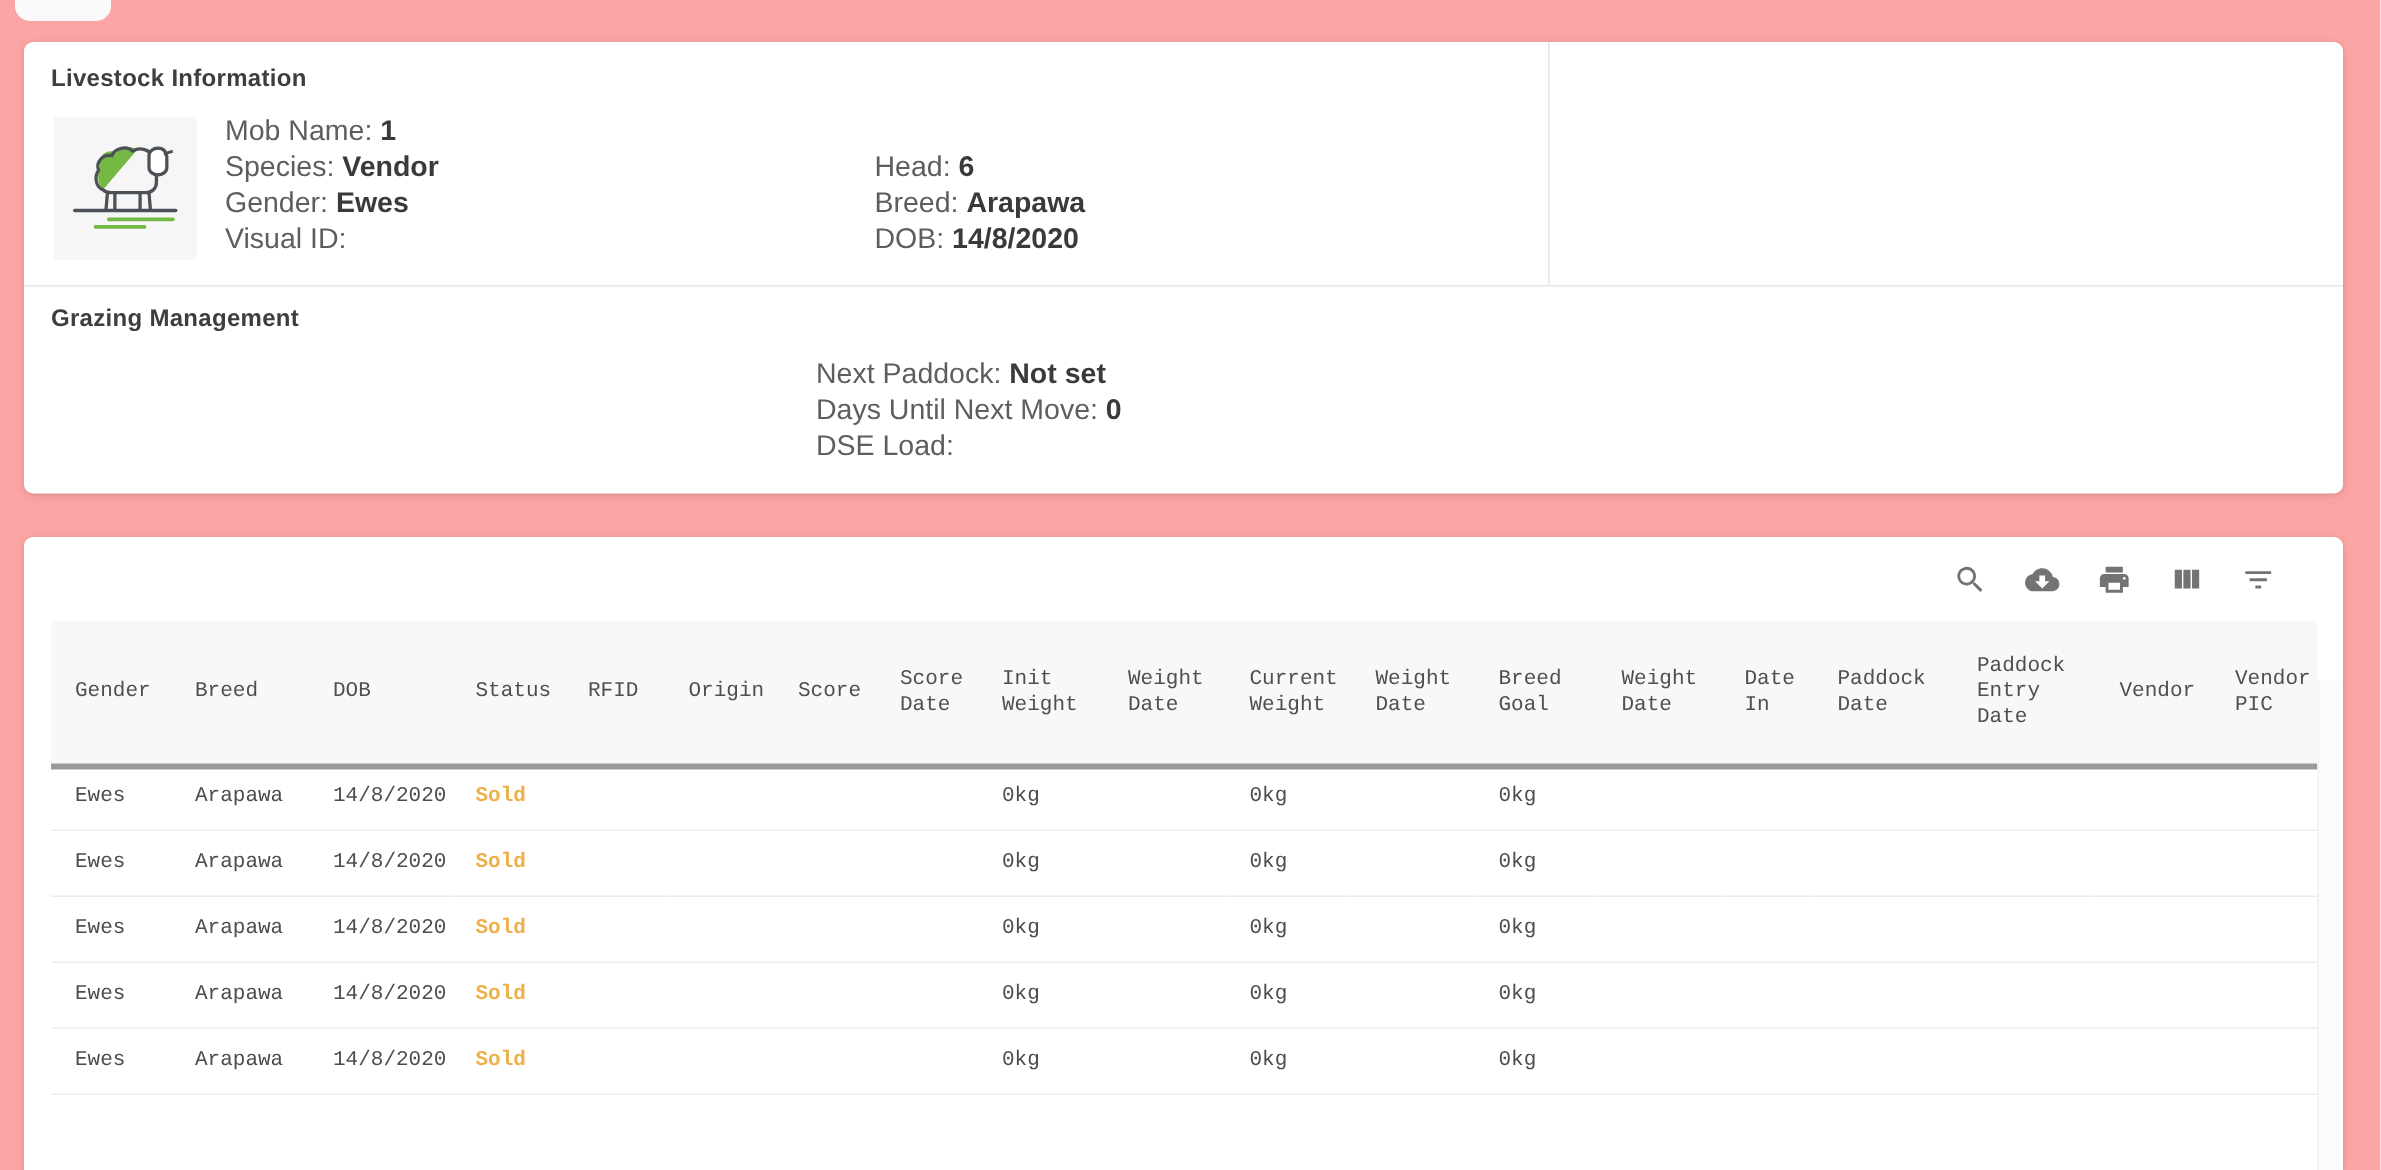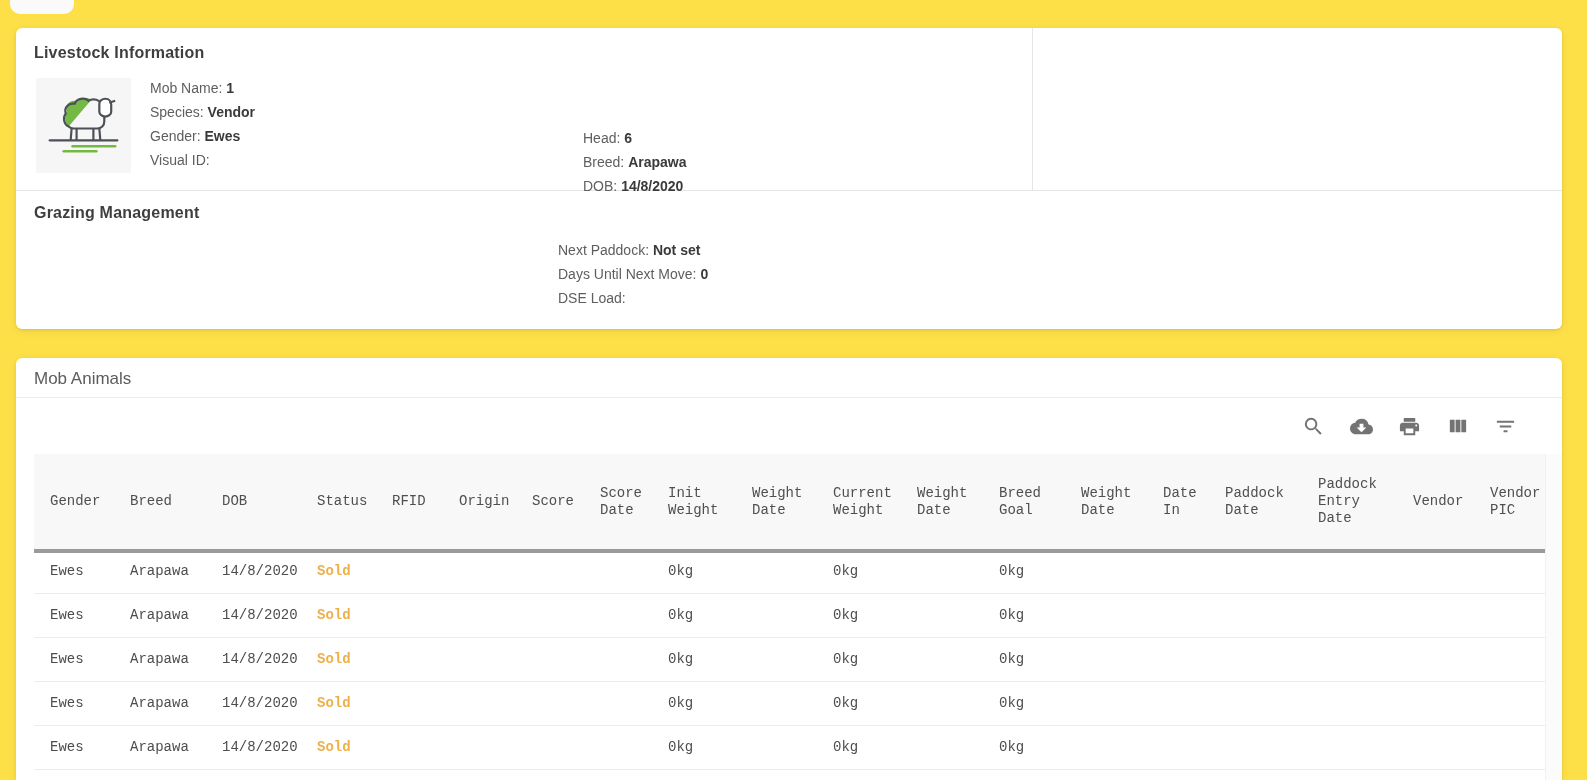--- a/index.html
+++ b/index.html
@@ -1,44 +1,44 @@
 <!DOCTYPE html>
 <html><head>
 <meta charset="utf-8">
 <style>
   * { margin:0; padding:0; box-sizing:border-box; }
   body { background:#f1f1f1; font-family:"Liberation Sans", sans-serif; }
-  .page { position:relative; width:1587px; height:780px; overflow:hidden; background:#fde047; }
+  .page { position:relative; width:1587px; height:780px; overflow:hidden; background:#fca5a5; }
 
   .top-blob { position:absolute; left:10px; top:-18px; width:64px; height:32px; background:#fafafa; border-radius:10px; }
 
   .card { position:absolute; background:#fff; border-radius:6px;
           box-shadow:0 1px 3px rgba(0,0,0,0.10), 0 2px 10px rgba(0,0,0,0.06); }
   #card-info  { left:16px; top:28px;  width:1546px; height:301px; }
   #card-table { left:16px; top:358px; width:1546px; height:422px; border-radius:6px 6px 0 0; overflow:hidden; }
 
   .info-top { display:flex; height:163px; border-bottom:1px solid #e6e6e6; }
   .pane-livestock { position:relative; width:1017px; border-right:1px solid #e6e6e6; }
   .pane-vaccines  { position:relative; flex:1; }
   .section-title  { position:absolute; left:18px; top:16px; font-size:16px; font-weight:700; color:#3e3e3e; letter-spacing:.2px; }
 
   .icon-box { position:absolute; left:20px; top:50px; width:95px; height:95px; background:#f6f6f6;
               display:flex; align-items:center; justify-content:center; }
 
-  .fields { font-size:14px; color:#5e5e5e; }
+  .fields { font-size:19px; color:#5e5e5e; }
   .fields div { line-height:24px; }
   .fields b { color:#3a3a3a; font-weight:700; }
   .fields-col1 { position:absolute; left:134px; top:48px; }
-  .fields-col2 { position:absolute; left:567px; top:72px;margin-top:26px; }
+  .fields-col2 { position:absolute; left:567px; top:72px; }
   .vacc-fields { position:absolute; left:18px;  top:48px; }
 
   .grazing { position:relative; height:137px;padding-left:40px; }
   .graz-title { position:absolute; left:18px; top:13px; font-size:16px; font-weight:700; color:#3e3e3e; letter-spacing:.2px; }
   .graz-col1 { position:absolute; left:18px;  top:47px; }
-  .graz-col2 { position:absolute; left:542px; top:47px; }
+  .graz-col2 { position:absolute; left:528px; top:47px; }
 
   .card2-header { height:40px; border-bottom:1px solid #ececec; padding:11px 0 0 18px;
                   font-size:17px; color:#5c5c5c; }
   .toolbar { height:56px; display:flex; justify-content:flex-end; align-items:center; padding-right:33px; }
   .tool-btn { width:48px; height:48px; border:none; background:transparent; border-radius:50%;
               display:flex; align-items:center; justify-content:center; cursor:pointer; }
   .tool-btn svg { width:23px; height:23px; fill:#737373; }
 
   .table-wrap { position:relative; margin-left:18px; width:1511px; }
   table { border-collapse:collapse; table-layout:fixed; width:1511px;font-family:Liberation Mono, monospace; }
@@ -95,21 +95,20 @@
       <div class="graz-title">Grazing Management</div>
       <div class="fields graz-col2">
         <div><span>Next Paddock:</span> <b>Not set</b></div>
         <div><span>Days Until Next Move:</span> <b>0</b></div>
         <div><span>DSE Load:</span> <b></b></div>
       </div>
     </div>
   </div>
 
   <div class="card" id="card-table">
-    <div class="card2-header">Mob Animals</div>
 
     <div class="toolbar">
       <button class="tool-btn">
         <svg viewBox="0 0 24 24">
             <path d="M15.5 14h-.79l-.28-.27a6.5 6.5 0 1 0-.7.7l.27.28v.79l5 4.99L20.49 19l-4.99-5zm-6 0A4.5 4.5 0 1 1 14 9.5 4.5 4.5 0 0 1 9.5 14z"></path>
           </svg>
       </button>
       <button class="tool-btn">
         <svg viewBox="0 0 24 24">
             <path d="M19.35 10.04A7.49 7.49 0 0 0 12 4C9.11 4 6.6 5.64 5.35 8.04A5.994 5.994 0 0 0 0 14c0 3.31 2.69 6 6 6h13c2.76 0 5-2.24 5-5 0-2.64-2.05-4.78-4.65-4.96zM17 13l-5 5-5-5h3V9h4v4h3z"></path>

